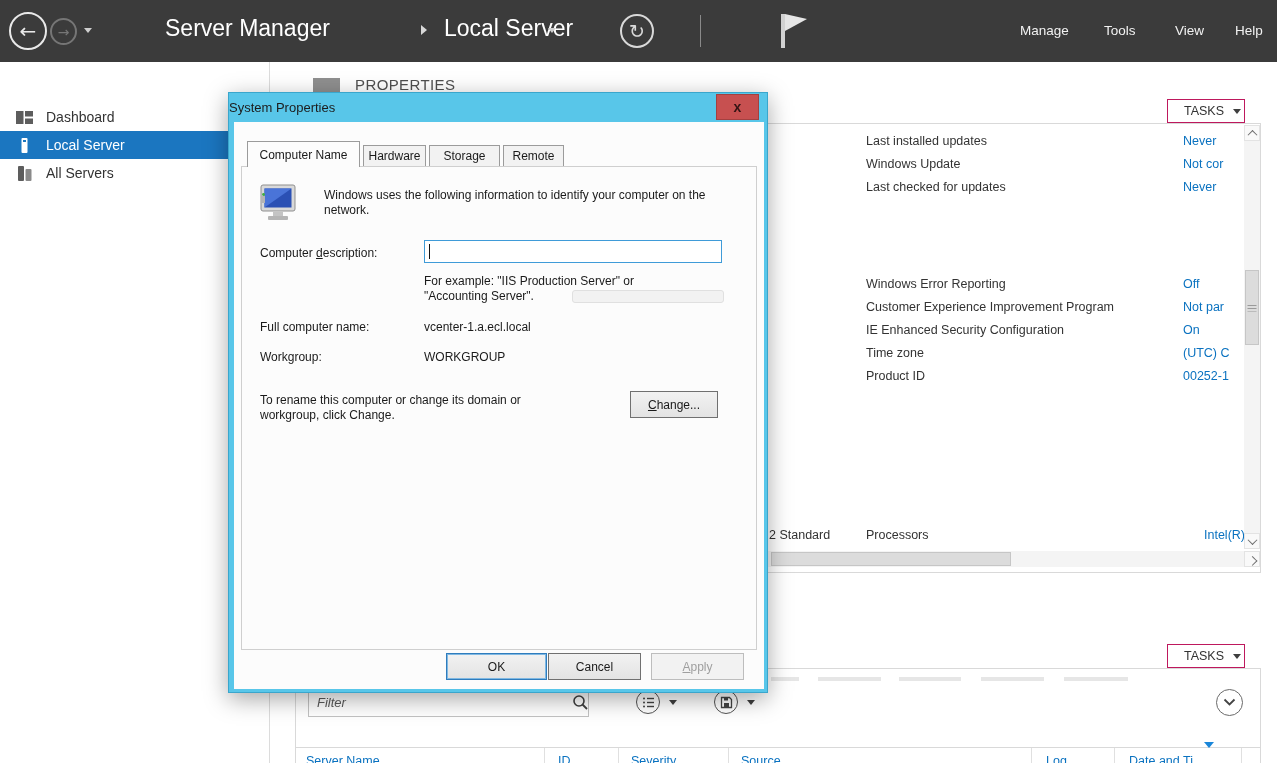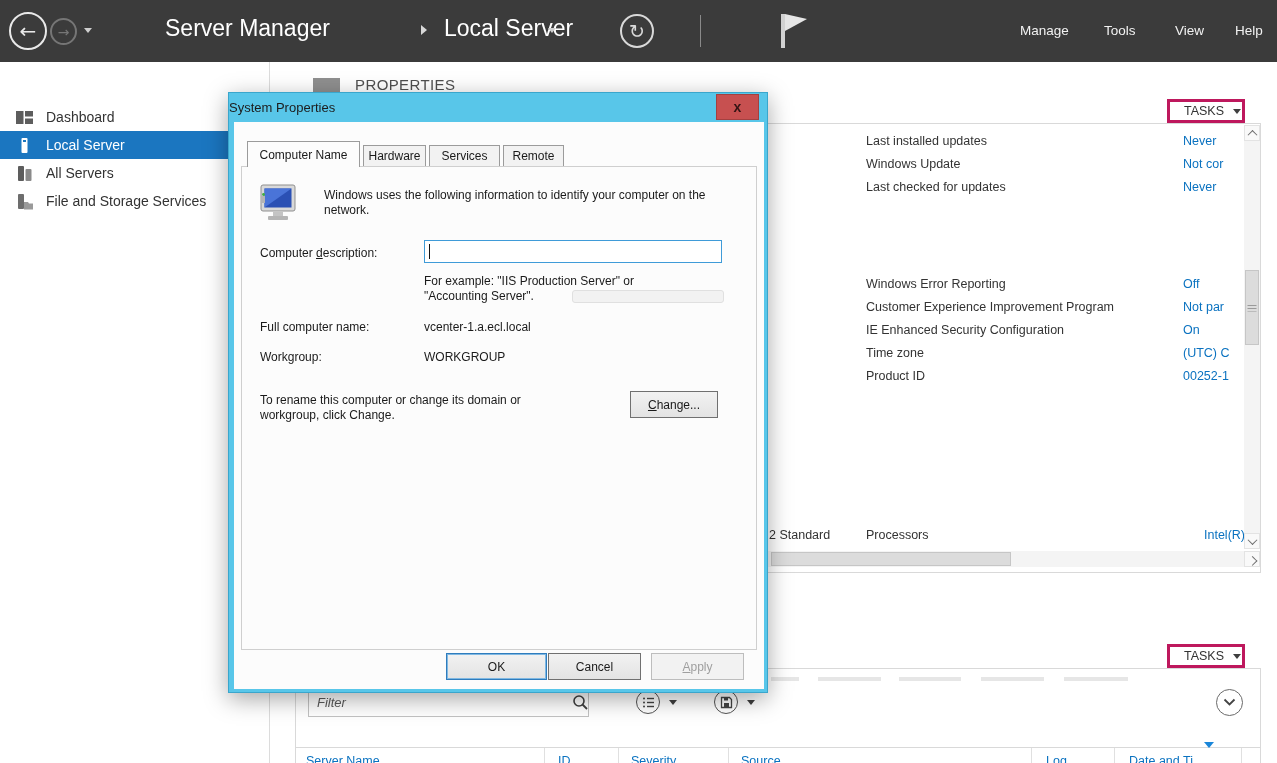--- a/index.html
+++ b/index.html
@@ -21,21 +21,21 @@
   .refresh { left:620px; top:14px; width:34px; height:34px; border:2px solid #d9d9d9; color:#d9d9d9; font-size:19px; }
 
   
   .sidebar { position:absolute; left:0; top:62px; width:270px; height:701px; background:#fff; border-right:1px solid #dcdcdc; }
   .side-item { position:absolute; left:0; width:270px; height:28px; display:flex; align-items:center; font-size:14px; color:#333; cursor:pointer; white-space:nowrap; overflow:hidden; }
   .side-item .ic { width:17px; height:17px; margin:0 13px 0 16px; flex:0 0 auto; }
   .side-item.sel { background:#1b76c0; color:#fff; }
 
   
   .sec-head { position:absolute; font-size:15px; font-weight:normal; letter-spacing:.4px; color:#4f4f4f; }
-  .tasks-btn { position:absolute; width:78px; height:24px; background:#fff; border:3px solid #be185d; display:flex; align-items:center; justify-content:center; gap:9px; font-size:12.5px; color:#333; cursor:pointer;padding-left:13px; }
+  .tasks-btn { position:absolute; width:78px; height:24px; background:#fff; border:1px solid #be185d; display:flex; align-items:center; justify-content:center; gap:9px; font-size:12.5px; color:#333; cursor:pointer;padding-left:13px; }
   .tasks-btn .caret-down { border-top-color:#3f3f3f; }
   .panel { position:absolute; background:#fff; border:1px solid #d9d9d9; }
   .prow { position:absolute; left:0; width:100%; height:20px; font-size:12.5px; white-space:nowrap; }
   .prow .lbl { position:absolute; color:#333; }
   .prow .val { position:absolute; color:#0a72c0; cursor:pointer; }
 
   
   .sb { background:#f4f4f4; }
   .sb-btn { position:absolute; background:#f9f9f9; border:1px solid #e3e3e3; display:flex; align-items:center; justify-content:center; cursor:pointer; }
   .chev { width:7px; height:7px; border:solid #6d6d6d; border-width:0 1.6px 1.6px 0; }
@@ -123,27 +123,20 @@
       </svg>
       <span>Local Server</span>
     </div>
     <div class="side-item" style="top:97px;">
       <svg class="ic" viewBox="0 0 17 17">
         <rect x="2" y="1" width="6" height="15" rx="1" fill="#5d5d5d"></rect>
         <rect x="9.5" y="4" width="6" height="12" rx="1" fill="#8a8a8a"></rect>
       </svg>
       <span>All Servers</span>
     </div>
-    <div class="side-item" style="top:125px;">
-      <svg class="ic" viewBox="0 0 17 17">
-        <rect x="2" y="1" width="6" height="15" rx="1" fill="#6d6d6d"></rect>
-        <path d="M8 9 h4 l1 1.5 h4 v6 h-9 z" fill="#9a9a9a"></path>
-      </svg>
-      <span>File and Storage Services</span>
-    </div>
   </div>
 
   <div class="abs" style="left:313px; top:78px; width:27px; height:15px; background:#8f8f8f;"></div>
   <div class="sec-head" style="left:355px; top:76px;">PROPERTIES</div>
   <div class="tasks-btn" style="left:1167px; top:99px;">
     <span>TASKS</span>
     <span class="caret-down"></span>
   </div>
 
   <div class="panel" style="left:295px; top:123px; width:966px; height:450px;">
@@ -272,21 +265,21 @@
   <div class="dialog">
     <div class="dlg-title">System Properties</div>
     <div class="dlg-close">
         <span>x</span>
       </div>
 
     <div class="dlg-body"></div>
 
     <div class="tab active" style="left:18px;  top:48px; width:113px;">Computer Name</div>
     <div class="tab inactive" style="left:134px; top:52px; width:63px;">Hardware</div>
-    <div class="tab inactive" style="left:200px; top:52px; width:71px;">Services</div>
+    <div class="tab inactive" style="left:200px; top:52px; width:71px;">Storage</div>
     <div class="tab inactive" style="left:274px; top:52px; width:61px;">Remote</div>
 
     <div class="tab-page" style="left:12px; top:73px; width:516px; height:484px;">
 
       <svg class="abs" style="left:18px; top:17px;" width="44" height="40" viewBox="0 0 44 40">
         <rect x="1" y="1" width="34" height="26" rx="2" fill="#d9d9d9" stroke="#8f8f8f"></rect>
         <rect x="4.5" y="4.5" width="27" height="19" fill="#2b50b4"></rect>
         <path d="M4.5 4.5 h27 l-27 19 z" fill="#4a74d8"></path>
         <rect x="13" y="28" width="10" height="4" fill="#c4c4c4"></rect>
         <rect x="8" y="32" width="20" height="4" rx="1" fill="#b5b5b5"></rect>

